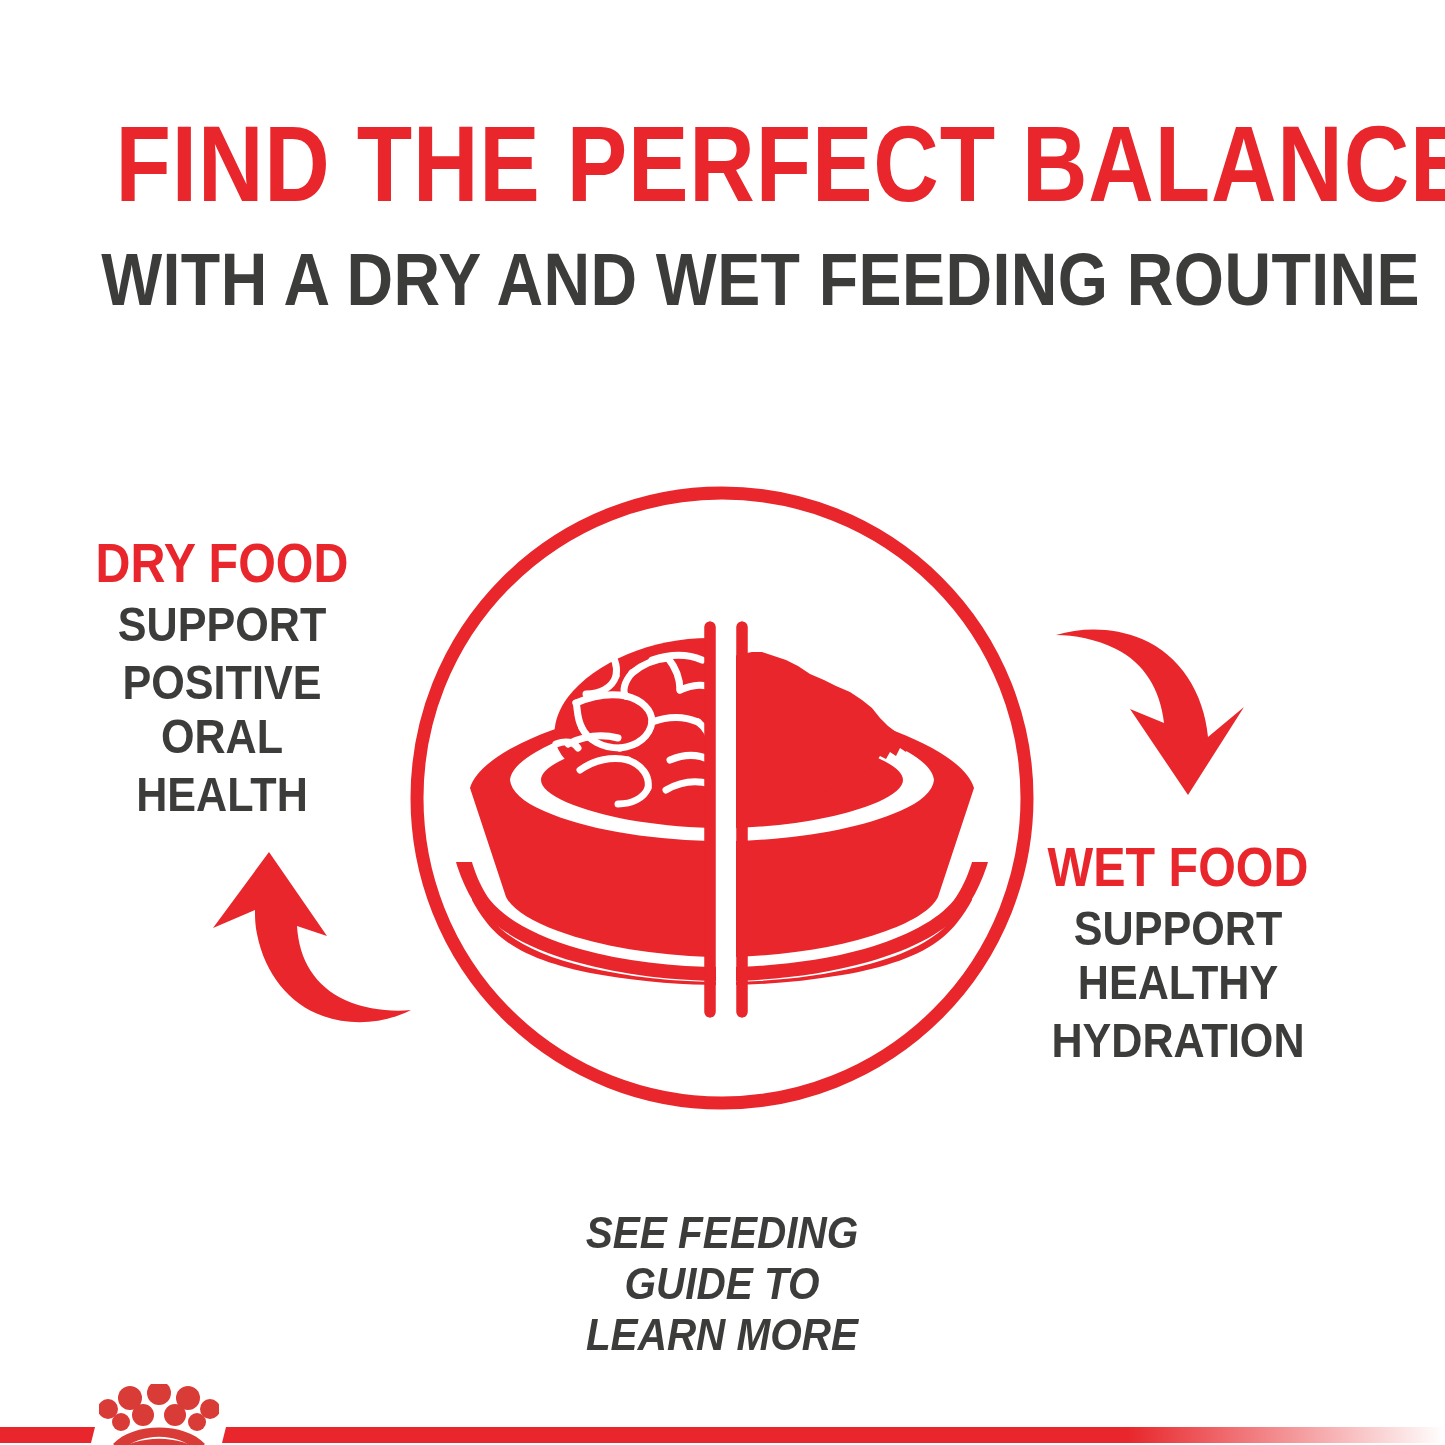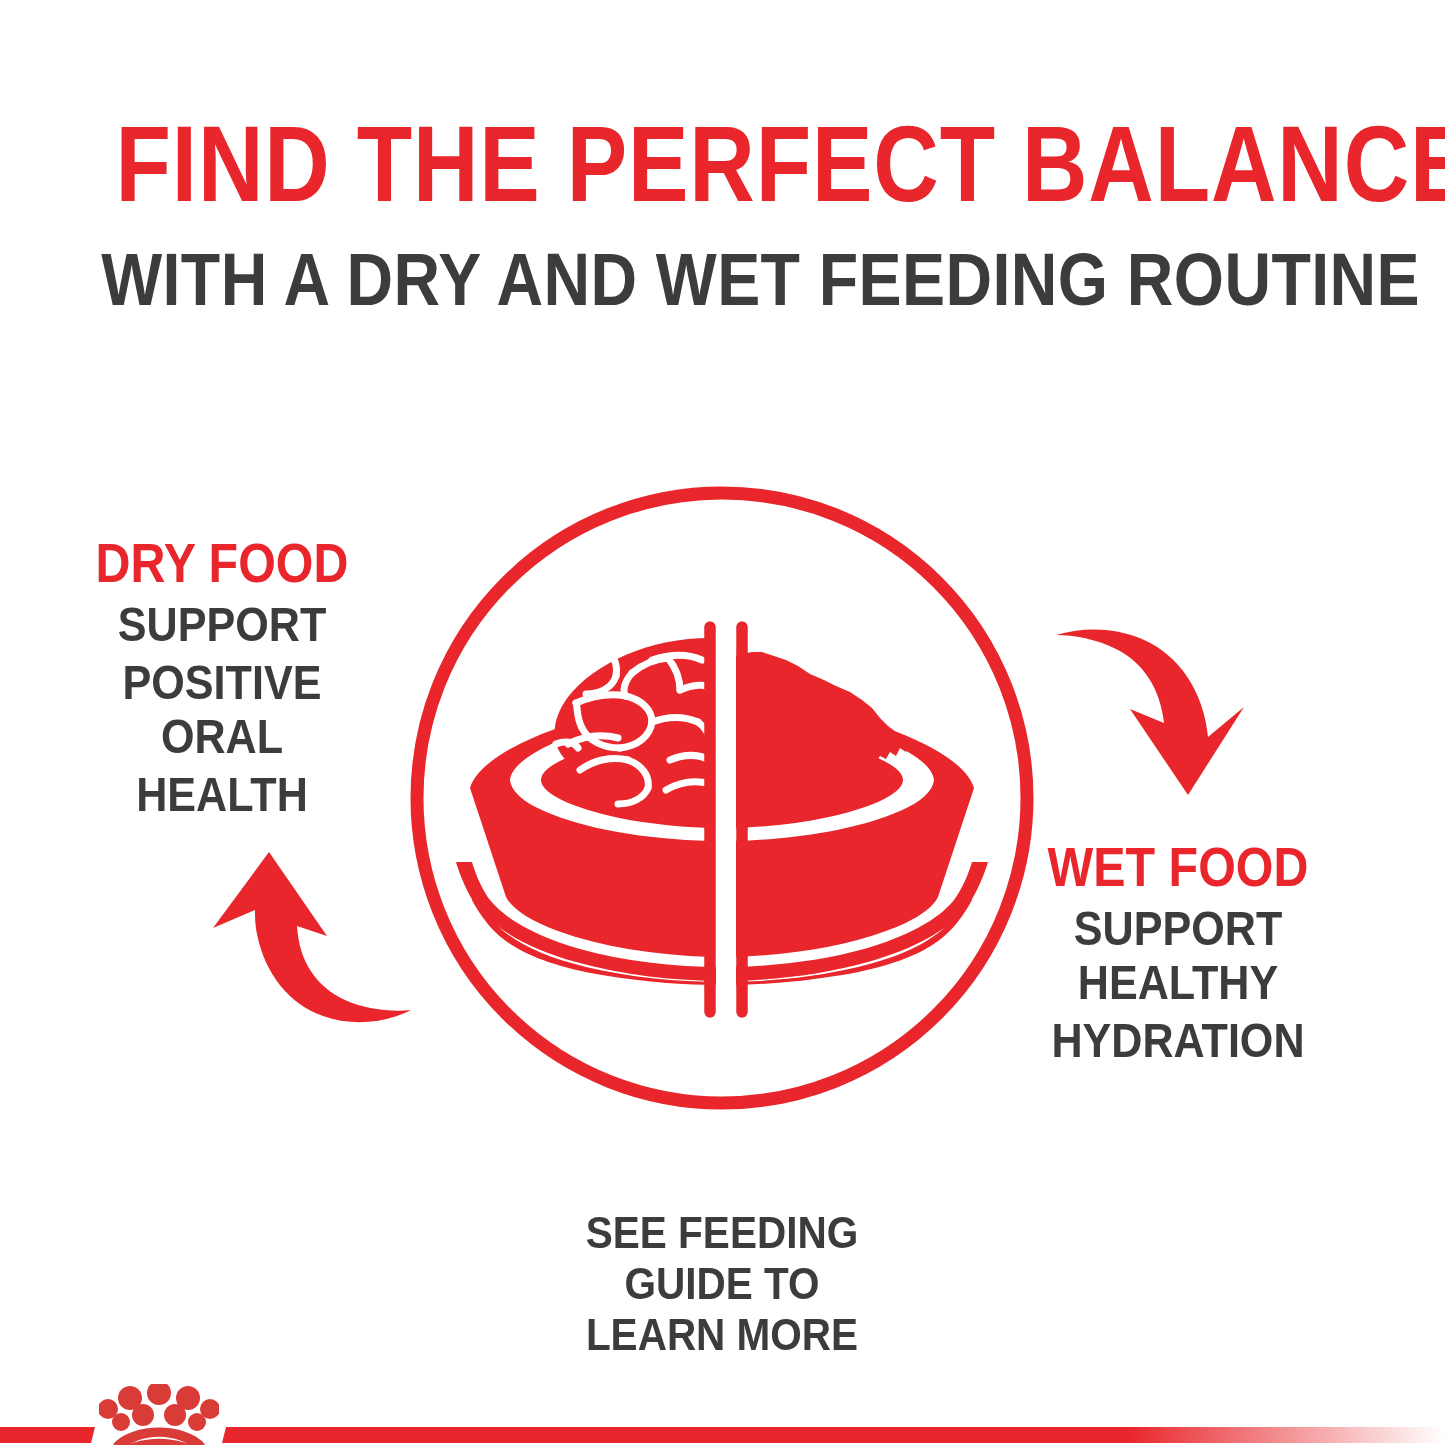--- a/index.html
+++ b/index.html
@@ -79,20 +79,21 @@
 
   #caption-dry { left: 42px; top: 498px; width: 360px; }
   #caption-wet { left: 978px; top: 802px; width: 400px; }
 
   .caption-bottom {
     position: absolute;
     left: 522px;
     top: 1172px;
     width: 400px;
     text-align: center;
+    font-style: italic;
   }
   .caption-bottom span {
     display: block;
     color: #3C3C3B;
     font-family: "Liberation Sans Narrow", "Liberation Sans", sans-serif;
     font-weight: bold;
     font-size: 45px;
     line-height: 51px;
     transform: scaleX(0.9);
   }

